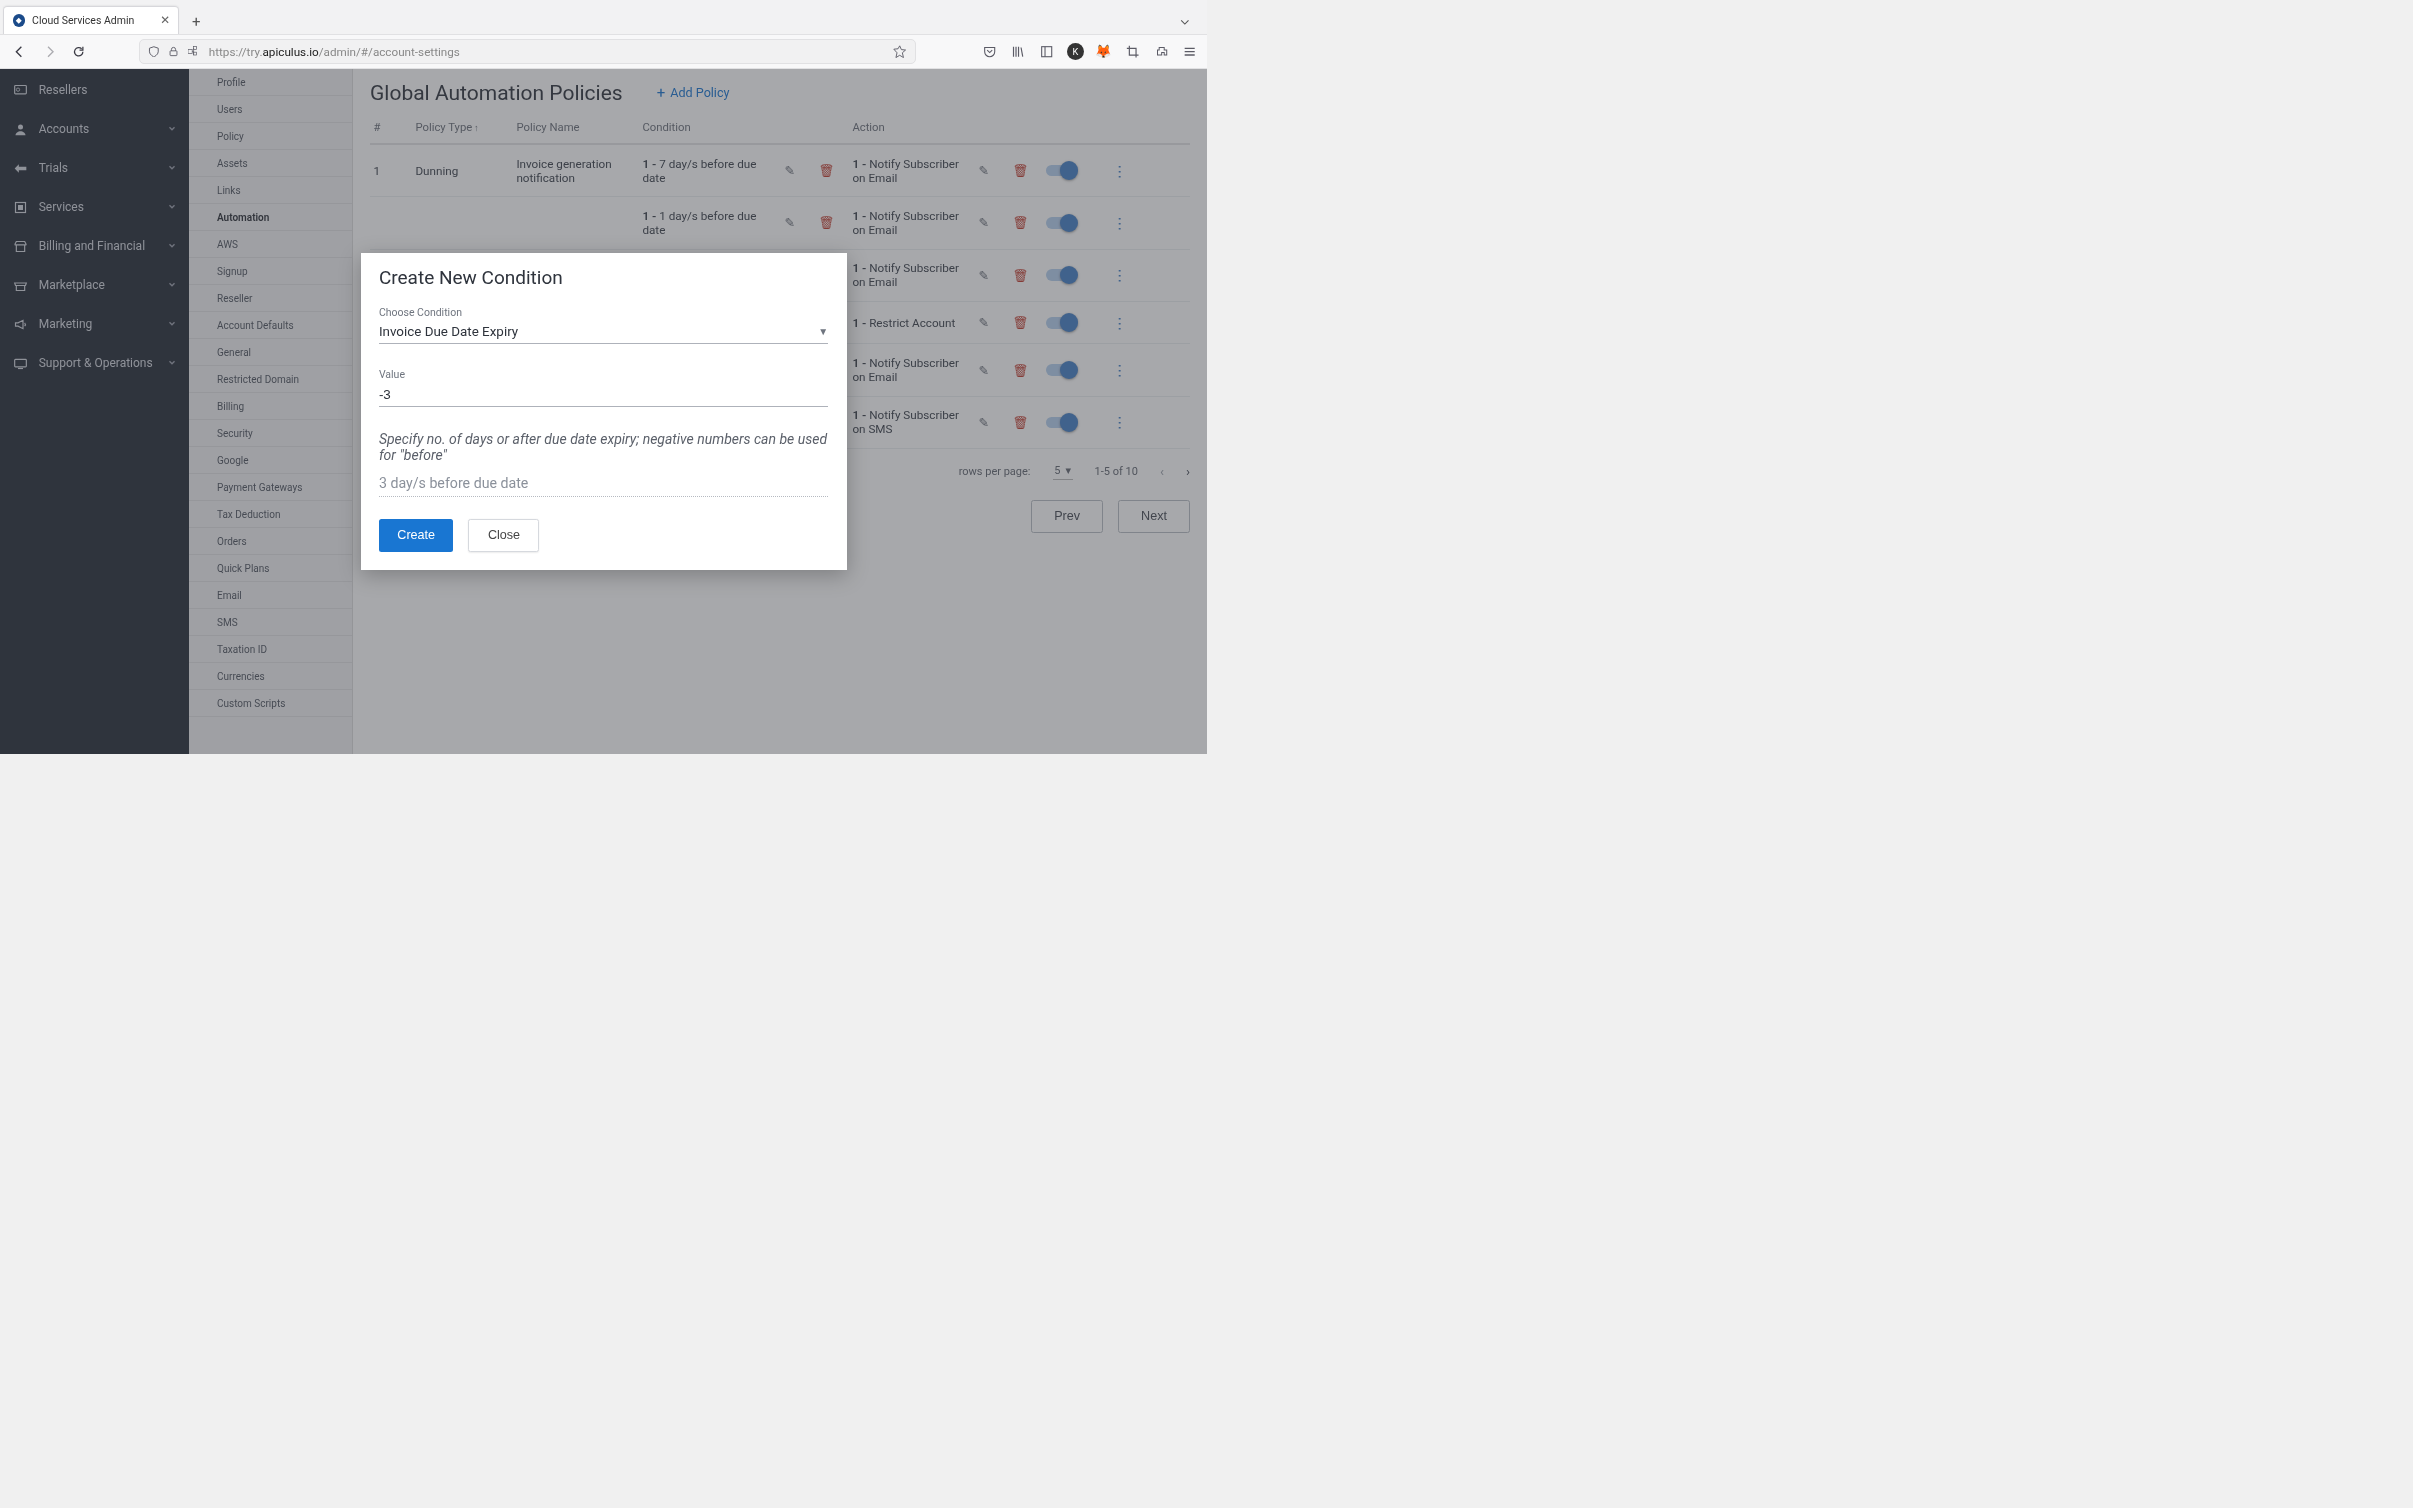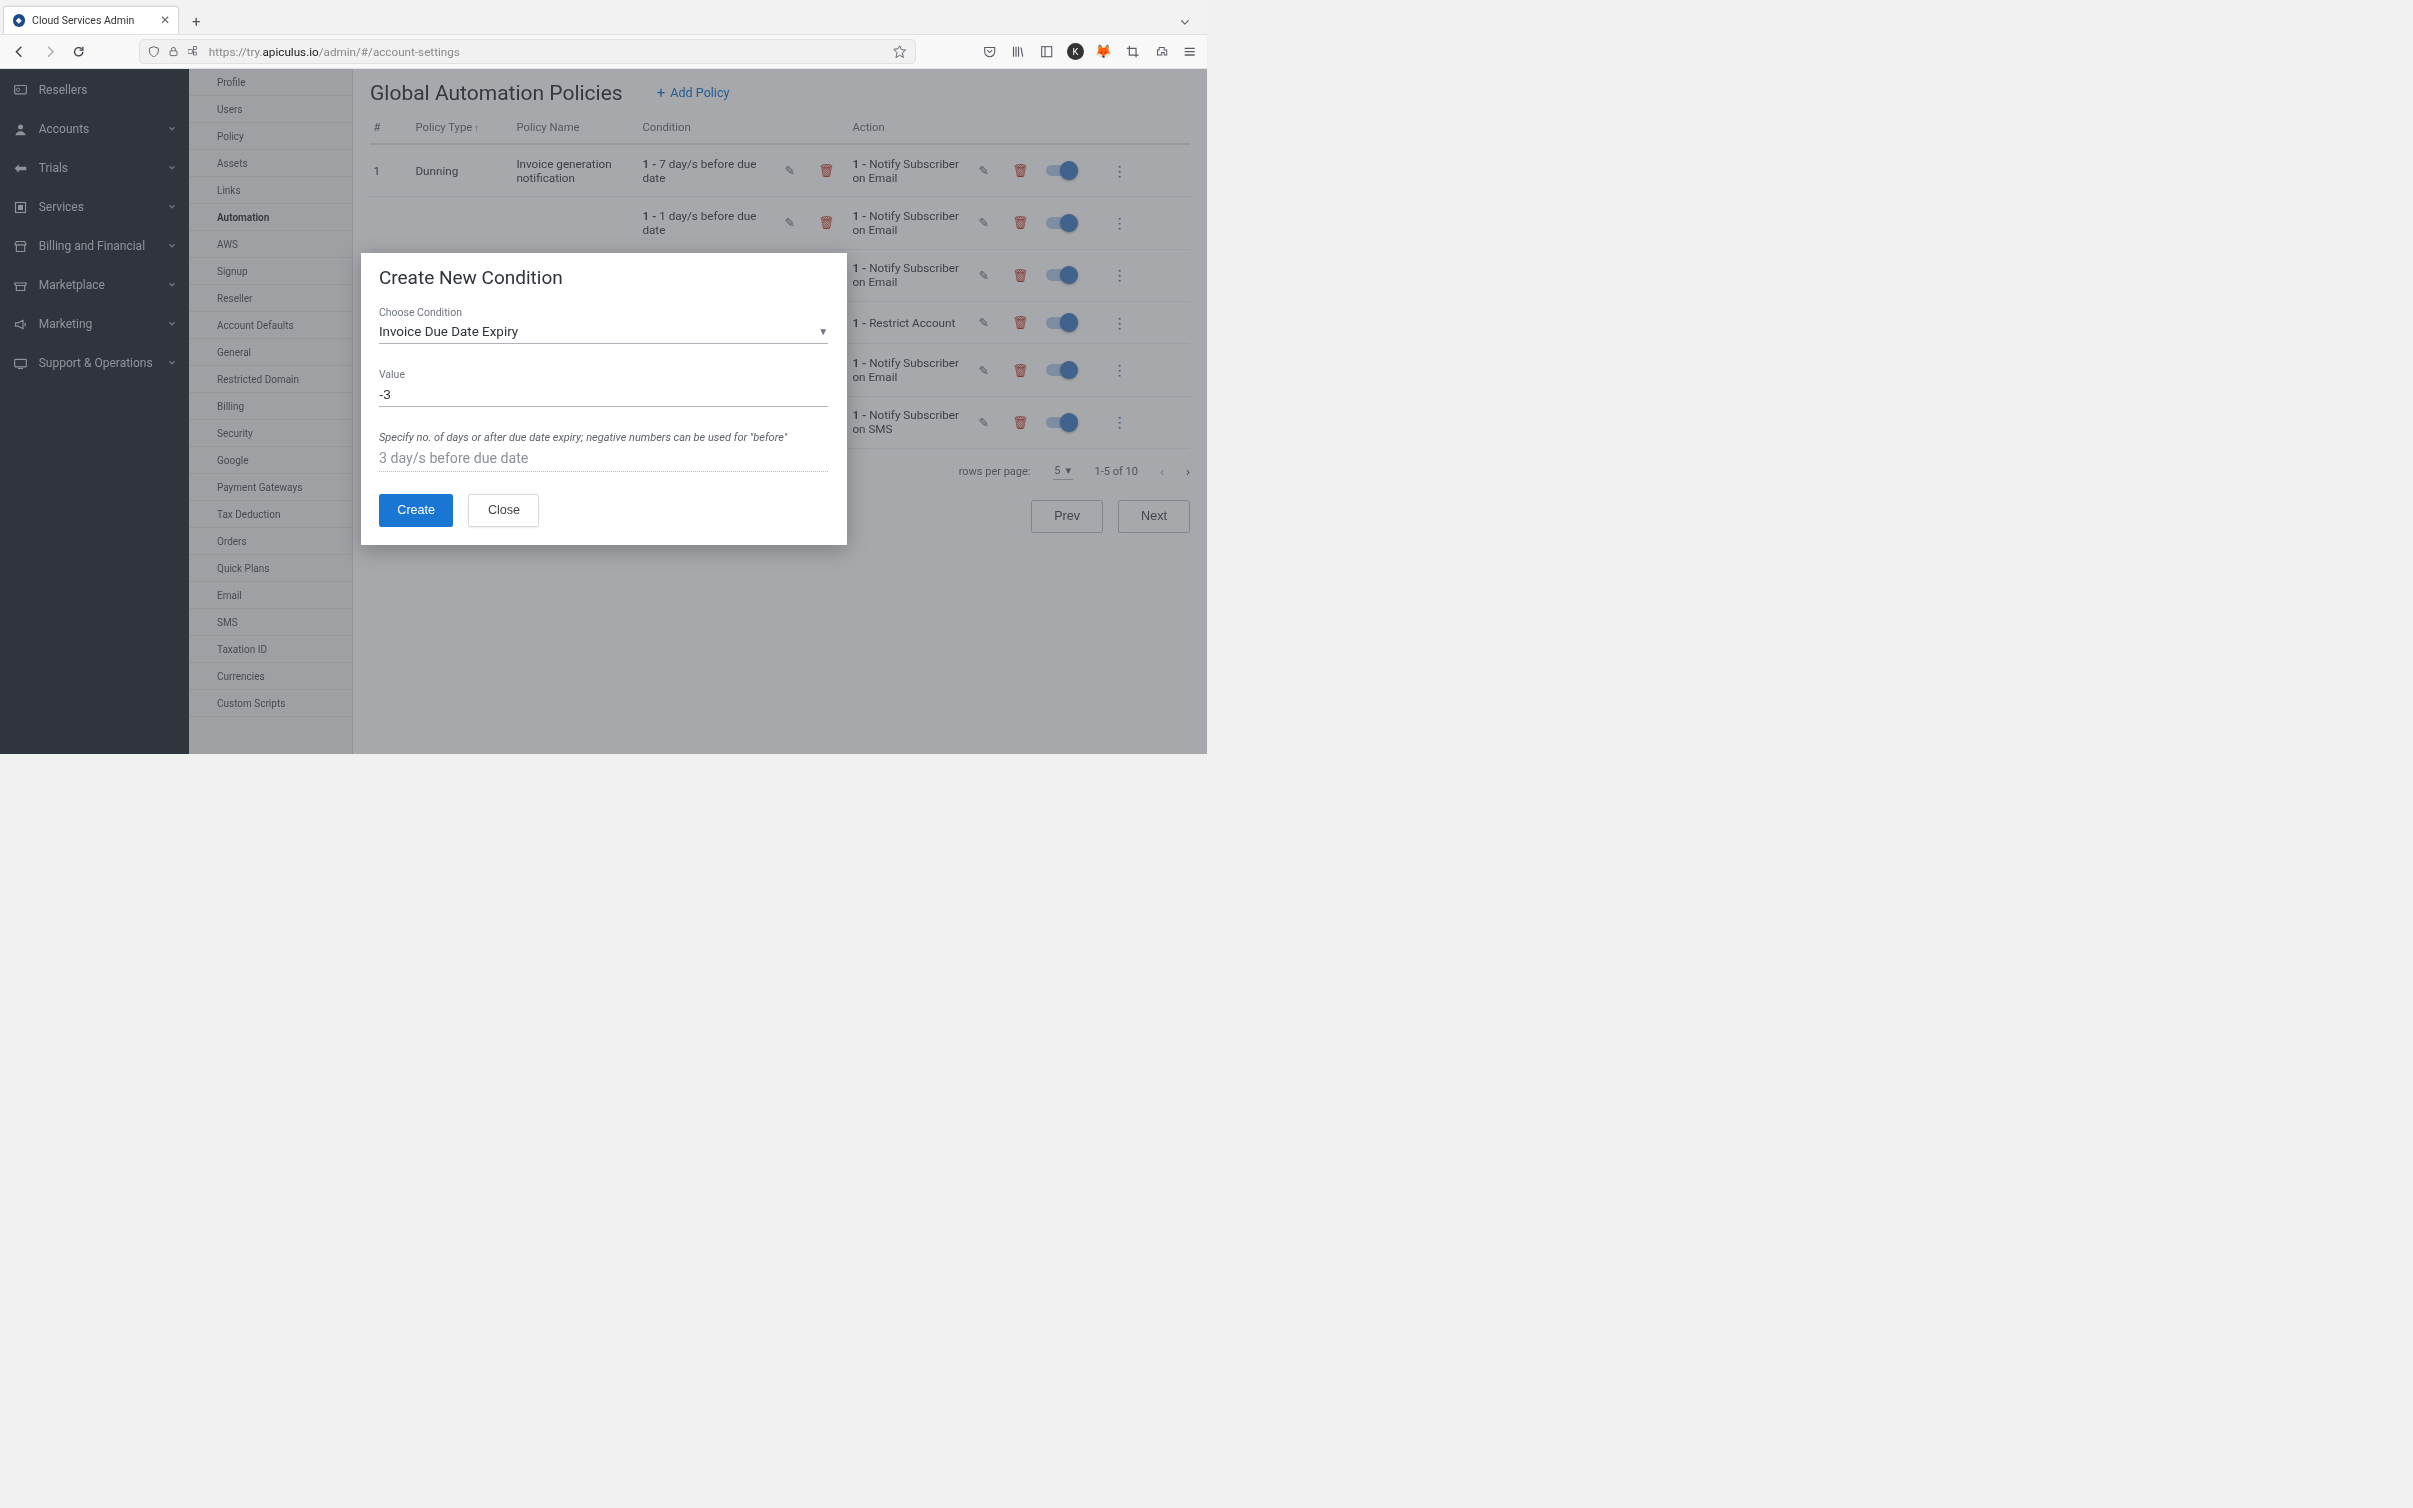--- a/index.html
+++ b/index.html
@@ -70,21 +70,21 @@
 
   
   .scrim { position:absolute; inset:0; background: rgba(60,62,68,0.45); z-index: 50; display:flex; align-items:flex-start; justify-content:center; padding-top: 184px; }
   .modal { width: 486px; background:#fff; box-shadow: 0 5px 20px rgba(0,0,0,.25); padding: 13.4px 18.4px 18.4px; }
   .modal-title { font-size: 19px; color:#2f343d; margin-bottom: 17px; }
   .field { margin-bottom: 24px; }
   .field-label { font-size: 10.5px; color:#6f757f; margin-bottom: 1.7px; }
   .select { display:flex; align-items:center; border-bottom:0.8px solid #aeb2ba; padding: 3.4px 0; font-size:13.4px; color:#2e333c; cursor:pointer; }
   .select .dd { margin-left:auto; color:#6f757f; font-size:10px; }
   .text-input { width:100%; border:none; border-bottom:0.8px solid #aeb2ba; padding: 4.2px 0; font-size:13.4px; color:#2e333c; outline:none; background:transparent; }
-  .hint { font-size:11px; font-style:italic; color:#5b606a; margin-top: 3.4px; margin-bottom: 1px; }
+  .hint { font-size:14px; font-style:italic; color:#5b606a; margin-top: 3.4px; margin-bottom: 7px; }
   .readonly { width:100%; border:none; border-bottom:0.8px dotted #b6bac1; padding: 5px 0; font-size:14.2px; color:#8b919b; }
   .modal-actions { display:flex; gap: 15px; margin-top: 22px; }
   .btn-primary { background:#1976d2; color:#fff; border:none; padding: 8.4px 18.4px; font-size:12.6px; border-radius:2.5px; cursor:pointer; }
   .btn-secondary { background:#fff; color:#444; border:0.8px solid #d6d9de; padding: 8.4px 18.4px; font-size:12.6px; border-radius:2.5px; cursor:pointer; box-shadow: 0 0.8px 1.7px rgba(0,0,0,.08); }
 
   svg { display:block; }
 </style>
 </head>
 <body>
 

